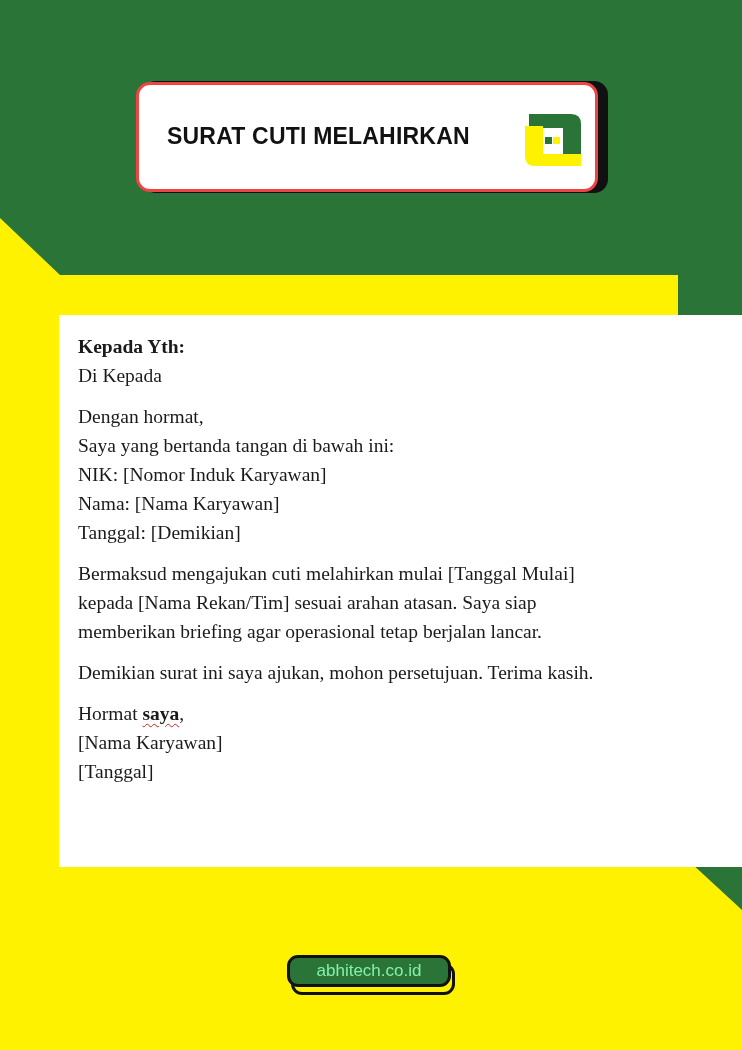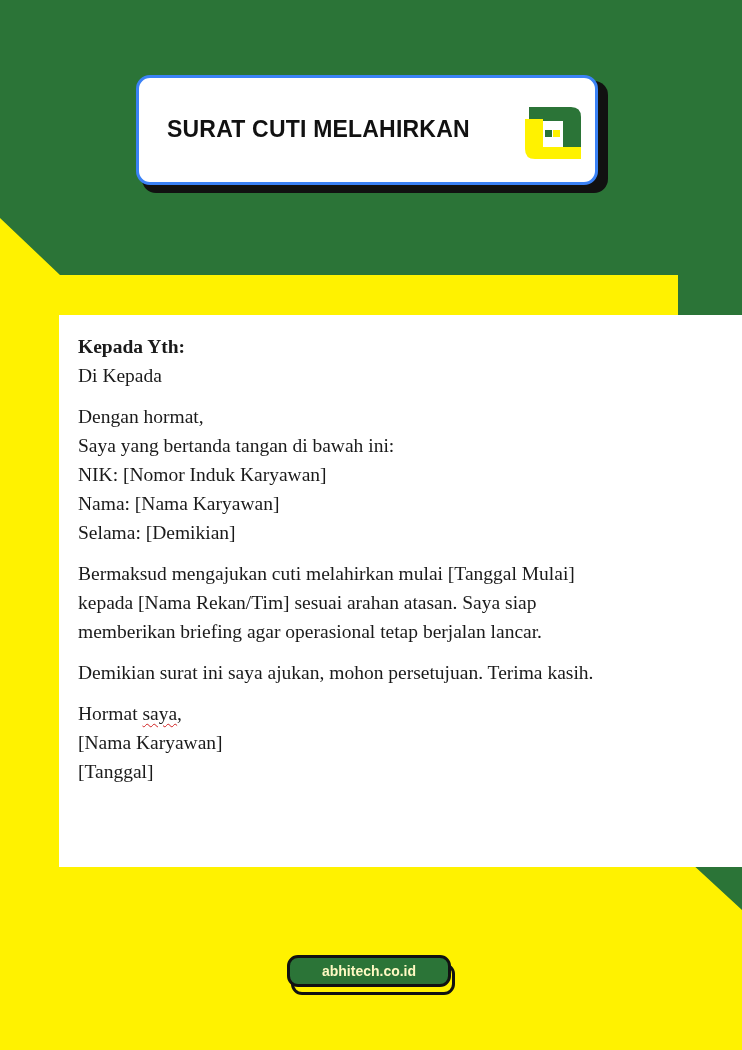--- a/index.html
+++ b/index.html
@@ -7,55 +7,55 @@
       width: 742px; height: 1050px; position: relative; overflow: hidden;
       background: #fff200;
       font-family: "Liberation Serif", serif;
     }
     .bg-svg { position: absolute; left: 0; top: 0; width: 742px; height: 1050px; }
     .title-shadow {
       position: absolute; left: 142px; top: 81px; width: 466px; height: 112px;
       background: #111; border-radius: 14px;
     }
     .title-card {
-      position: absolute; left: 136px; top: 75px; width: 462px; height: 110px;
-      background: #ffffff; border: 3px solid #3b82f6; border-radius: 14px;
+      position: absolute; left: 136px; top: 82px; width: 462px; height: 110px;
+      background: #ffffff; border: 3px solid #ef4444; border-radius: 14px;
       box-sizing: border-box;
     }
     .title-text {
       position: absolute; left: 28px; top: 38px;
       font-family: "Liberation Sans", sans-serif; font-weight: 700;
       font-size: 23px; letter-spacing: 0.2px; color: #111;
     }
     .logo { position: absolute; left: 384px; top: 27px; width: 60px; height: 56px; }
     .letter-card {
       position: absolute; left: 59px; top: 275px; width: 719px; height: 552px;
       background: #ffffff;
       margin-top: 40px;
     }
     .letter-body {
       position: absolute; left: 19px; top: 17px; right: 10px;
       font-size: 19.5px; line-height: 29px; color: #1a1a1a;
     }
     .line { display: block; white-space: nowrap; }
     .bold { font-weight: 700; }
     .gap { height: 12px; }
-    .spell { text-decoration: underline wavy #d02020; text-decoration-thickness: 1px; text-underline-offset: 3px; }
+    .spell { text-decoration: underline wavy #d02020; text-decoration-thickness: 1px; text-underline-offset: 3px; font-weight: bold; }
     .caret { display: inline-block; width: 1px; height: 21px; background: #555; vertical-align: -3px; margin-left: 1px; }
     .footer-shadow {
       position: absolute; left: 291px; top: 963px; width: 164px; height: 32px;
       background: #fff200; border: 3px solid #111; border-radius: 11px; box-sizing: border-box;
     }
     .footer-pill {
       position: absolute; left: 287px; top: 955px; width: 164px; height: 32px;
       background: #2b7437; border: 3px solid #111; border-radius: 11px; box-sizing: border-box;
       display: flex; align-items: center; justify-content: center;
     }
     .footer-text {
-      font-family: "Liberation Sans", sans-serif; font-weight: 700; font-size: 14px; color: #fef9c3;
+      font-family: "Liberation Sans", sans-serif; font-weight: 400; font-size: 17px; color: #86efac;
     }
   </style>
 </head>
 <body>
 
 <svg class="bg-svg" viewBox="0 0 742 1050" xmlns="http://www.w3.org/2000/svg">
   <rect x="0" y="0" width="742" height="1050" fill="#fff200"></rect>
   <polygon points="0,0 742,0 742,910 652,827 678,827 678,275 60,275 0,218" fill="#2b7437"></polygon>
 </svg>
 
@@ -77,21 +77,21 @@
   <div class="letter-body">
     <span class="line bold">Kepada Yth:</span>
     <span class="line">Di Kepada</span>
 
     <div class="gap"></div>
 
     <span class="line">Dengan hormat,</span>
     <span class="line">Saya yang bertanda tangan di bawah ini:</span>
     <span class="line"><span>NIK: </span><span>[Nomor Induk Karyawan]</span></span>
     <span class="line"><span>Nama: </span><span>[Nama Karyawan]</span></span>
-    <span class="line"><span>Selama: </span><span>[Demikian]</span></span>
+    <span class="line"><span>Tanggal: </span><span>[Demikian]</span></span>
 
     <div class="gap"></div>
 
     <span class="line">Bermaksud mengajukan cuti melahirkan mulai [Tanggal Mulai]</span>
     <span class="line">kepada [Nama Rekan/Tim] sesuai arahan atasan. Saya siap</span>
     <span class="line">memberikan briefing agar operasional tetap berjalan lancar.</span>
 
     <div class="gap"></div>
 
     <span class="line">Demikian surat ini saya ajukan, mohon persetujuan. Terima kasih.</span>

